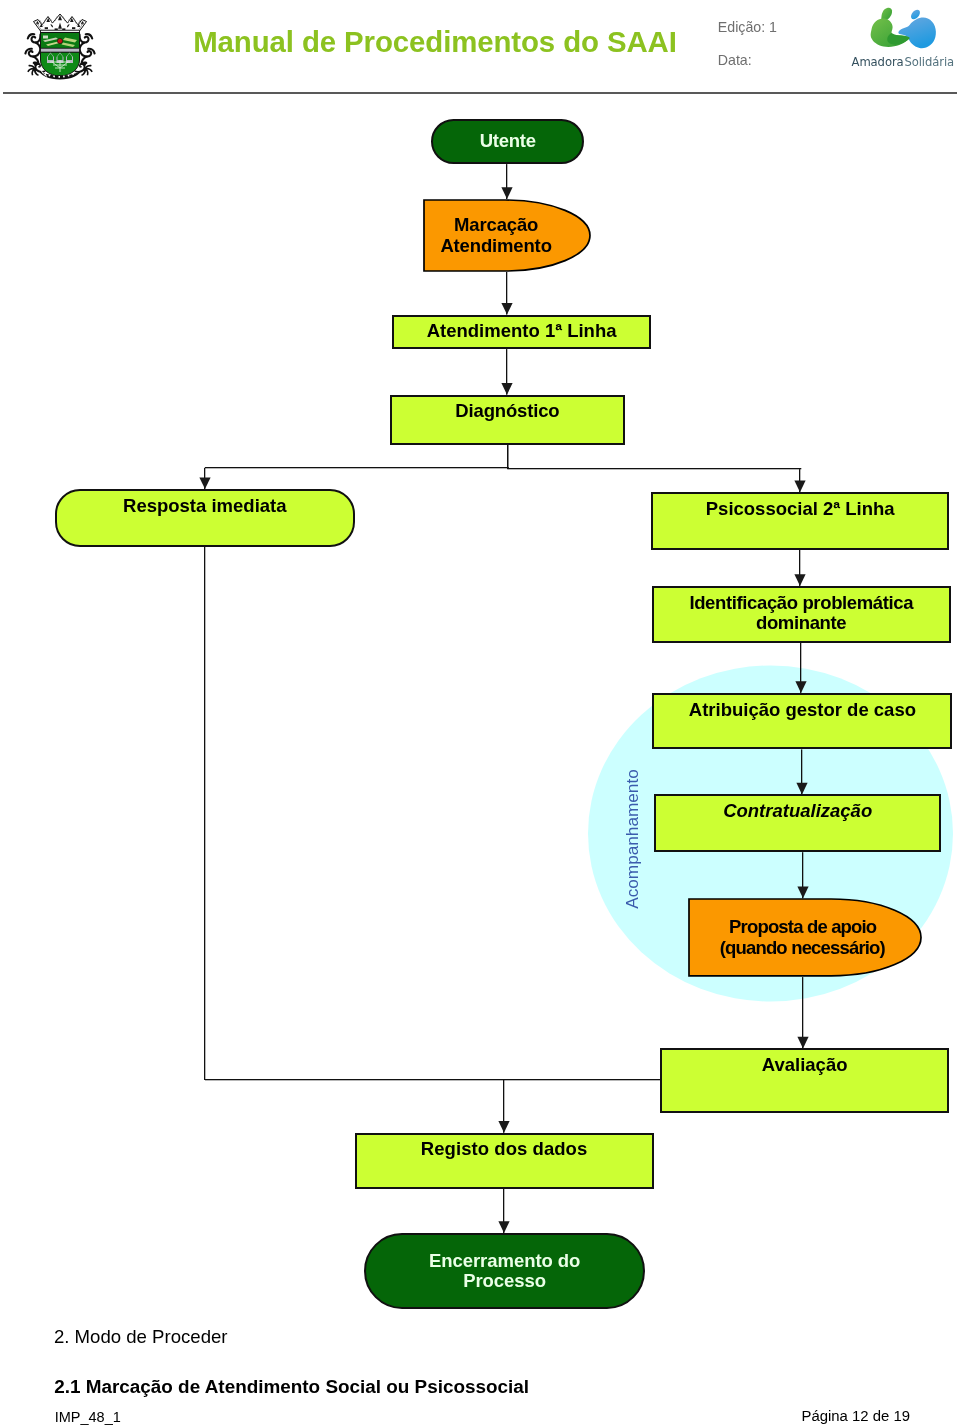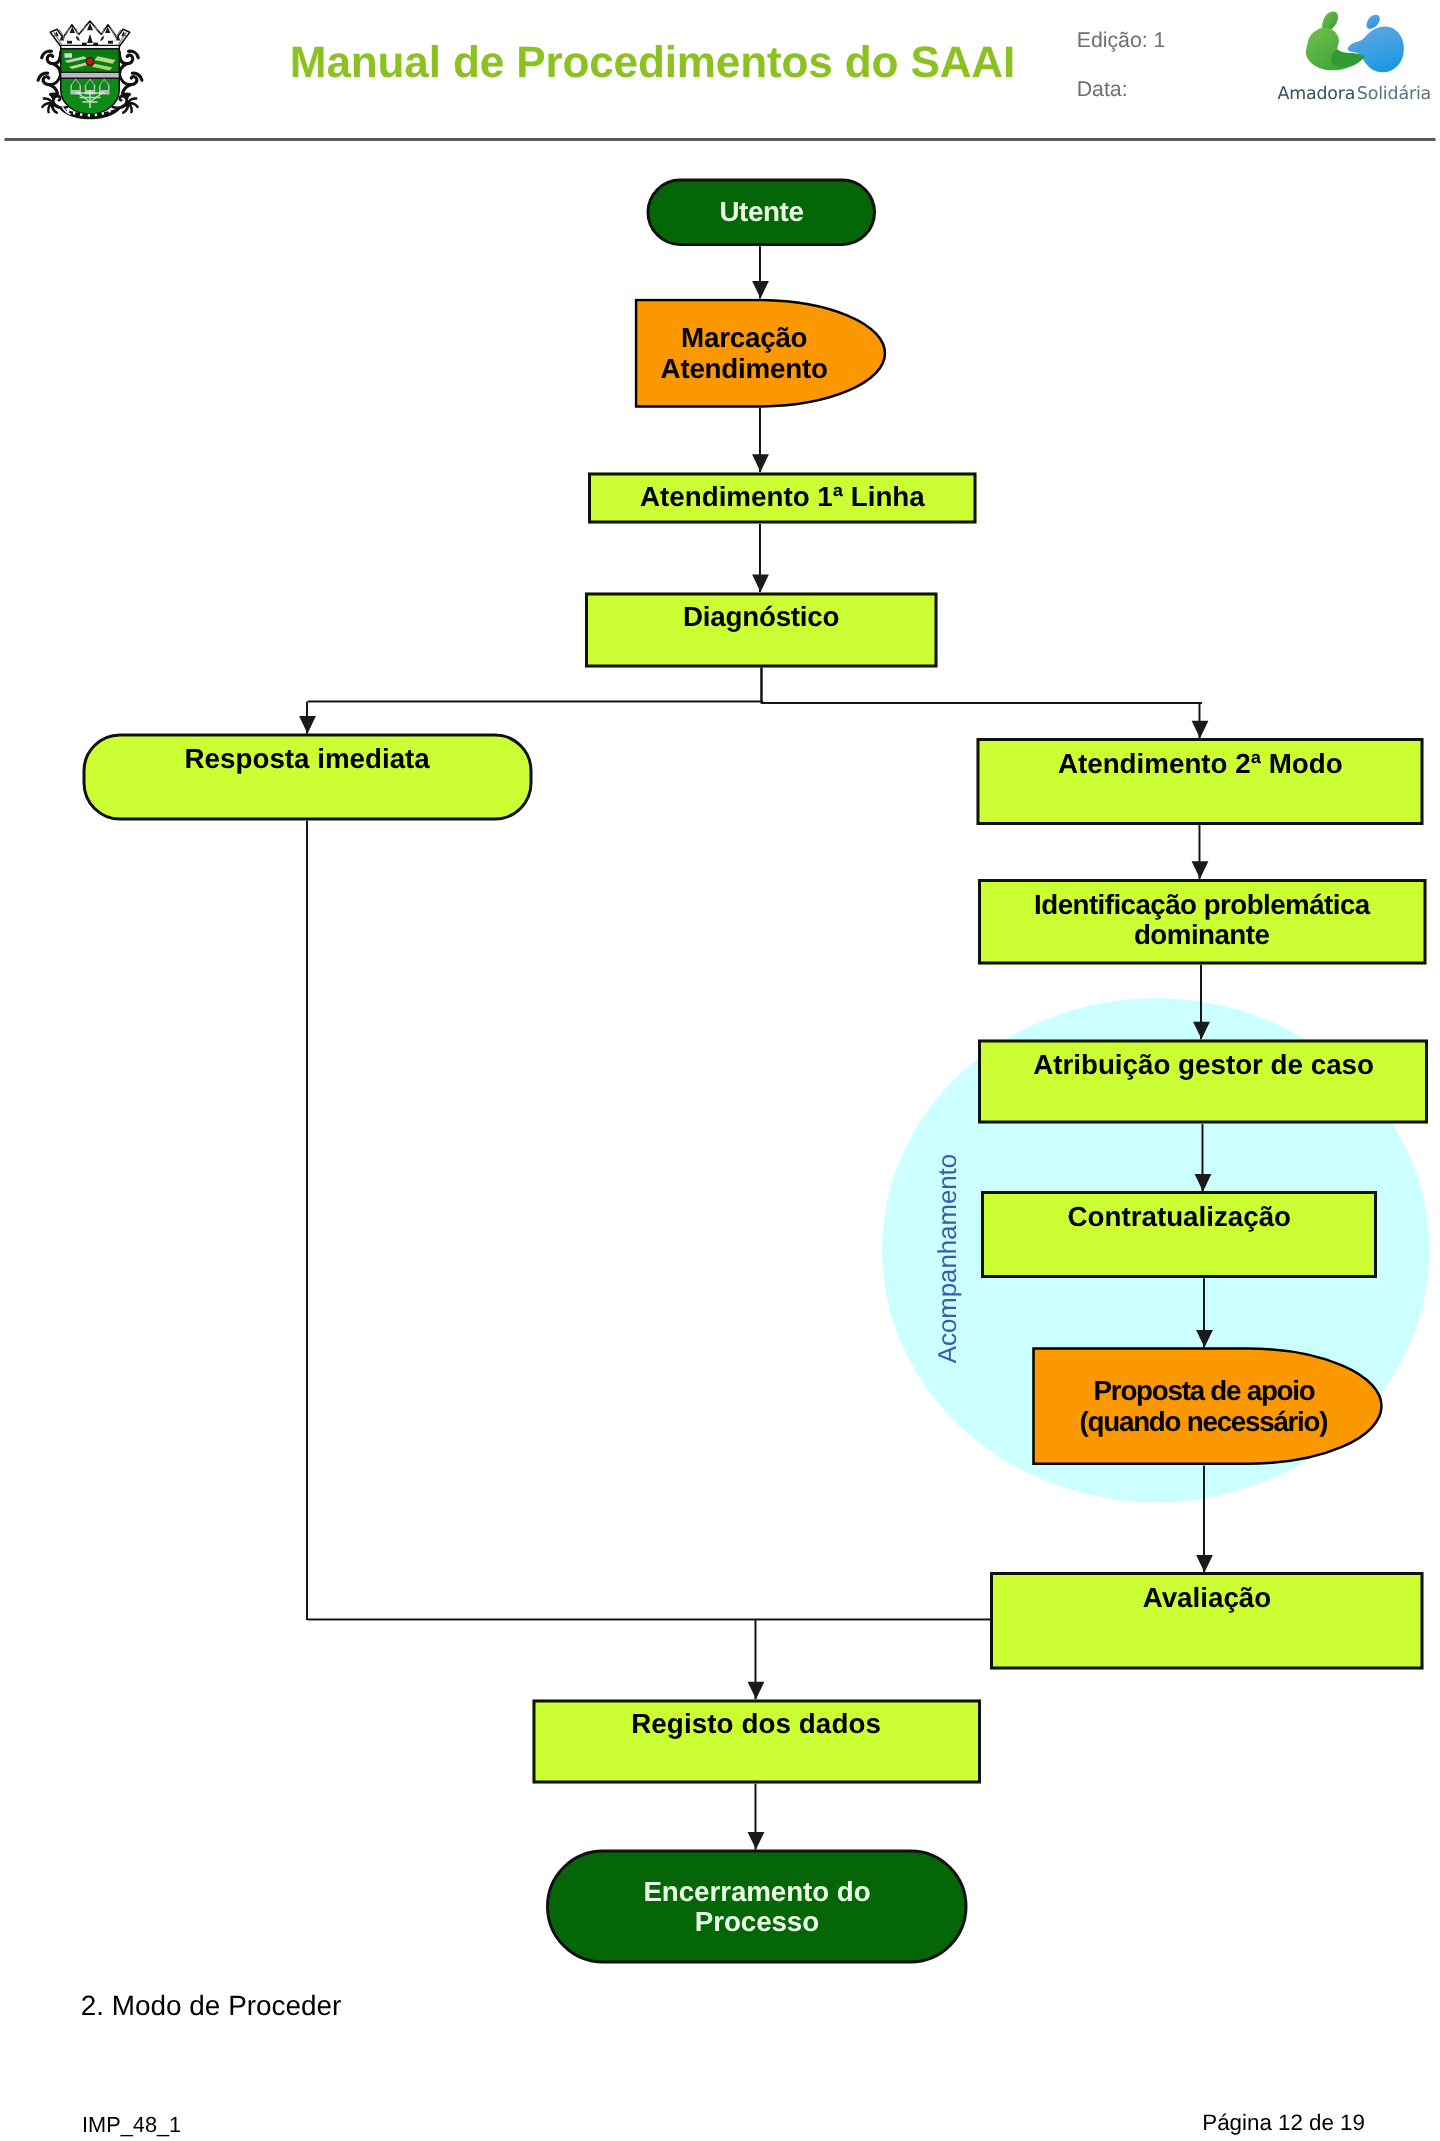--- a/index.html
+++ b/index.html
@@ -240,45 +240,46 @@
       <div class="node n-green" style="left: 392.1px; top: 314.6px; width: 259px; height: 34.5px; font-size: 18.5px;">
         <span class="nlabel">Atendimento 1ª Linha</span>
       </div>
       <div class="node n-green" style="left: 389.6px; top: 394.7px; width: 235.5px; height: 50px; font-size: 18.5px; letter-spacing: -0.16px; text-indent: 0.16px;">
         <span class="nlabel">Diagnóstico</span>
       </div>
       <div class="node n-green" style="left: 54.9px; top: 489.1px; width: 299.8px; height: 57.5px; font-size: 18.5px; border-radius: 25px;">
         <span class="nlabel">Resposta imediata</span>
       </div>
       <div class="node n-green" style="left: 651px; top: 492.2px; width: 298.4px; height: 57.4px; font-size: 18.5px;">
-        <span class="nlabel">Atendimento 2ª Modo</span>
+        <span class="nlabel">Psicossocial 2ª Linha</span>
       </div>
       <div class="node n-green" style="left: 651.5px; top: 585.9px; width: 299.2px; height: 57px; font-size: 18.5px; letter-spacing: -0.37px; text-indent: 0.37px;">
         <span class="nlabel"><span>Identificação problemática</span><br><span>dominante</span></span>
       </div>
       <div class="node n-green" style="left: 652.4px; top: 692.9px; width: 300px; height: 56.5px; font-size: 18.5px;">
         <span class="nlabel">Atribuição gestor de caso</span>
       </div>
-      <div class="node n-green" style="left: 654.2px; top: 794.4px; width: 264px; height: 57.8px; font-size: 18.5px;">
+      <div class="node n-green" style="left: 654.2px; top: 794.4px; width: 287px; height: 57.8px; font-size: 18.5px; font-style: italic;">
         <span class="nlabel">Contratualização</span>
       </div>
       <div class="node n-orange n-flag" style="left: 688px; top: 898.3px; width: 234px; height: 78.8px; font-size: 18.5px; letter-spacing: -0.83px; text-indent: 0.83px; background: transparent; border: none; padding-right: 30.42px; padding-left: 25px;">
         <svg class="flagbg" viewBox="0 0 234 78.8" preserveAspectRatio="none">
           <path d="M1,1 L143,1 A90,38.4 0 0 1 143,77.8 L1,77.8 Z" fill="#FB9800" stroke="#000" stroke-width="1.7"></path>
         </svg>
         <span class="nlabel"><span>Proposta de apoio</span><br><span>(quando necessário)</span></span>
       </div>
       <div class="node n-green" style="left: 659.8px; top: 1048.4px; width: 289.7px; height: 64.5px; font-size: 18.5px;">
         <span class="nlabel">Avaliação</span>
       </div>
       <div class="node n-green" style="left: 354.5px; top: 1132.8px; width: 299.2px; height: 56.2px; font-size: 18.5px; letter-spacing: 0.06px; text-indent: -0.06px;">
         <span class="nlabel">Registo dos dados</span>
       </div>
       <div class="node n-dark" style="left: 364.3px; top: 1233px; width: 280.7px; height: 76.2px; font-size: 18.5px; letter-spacing: -0.05px; text-indent: 0.05px;">
         <span class="nlabel"><span>Encerramento do</span><br><span>Processo</span></span>
       </div>
     </div>
 
   <div id="sect">2. Modo de Proceder</div>
+  <div id="subsect">2.1 Marcação de Atendimento Social ou Psicossocial</div>
   <div id="impcode">IMP_48_1</div>
   <div id="pageinfo">Página 12 de 19</div>
 
 </div>
 
 </body></html>

